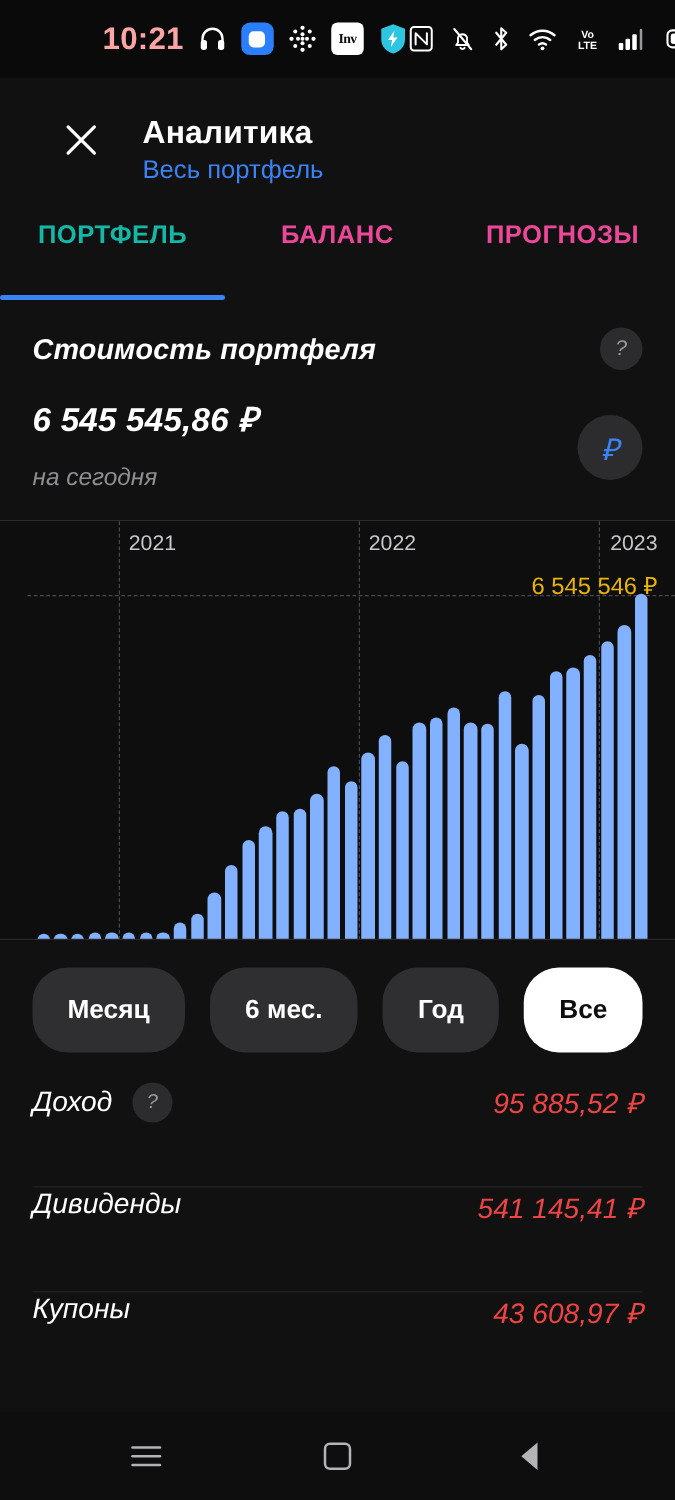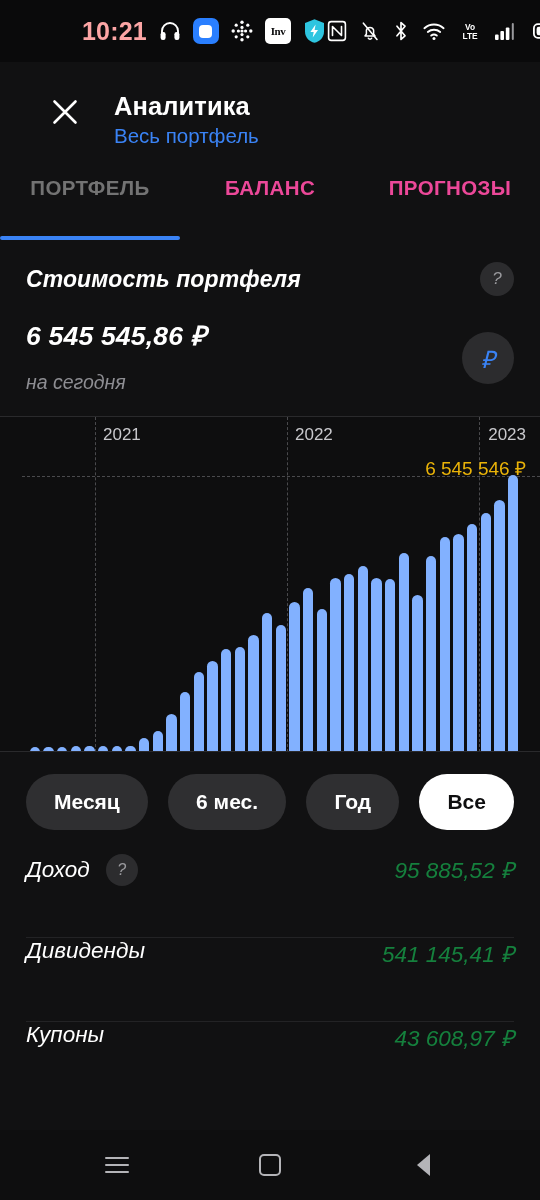--- a/index.html
+++ b/index.html
@@ -85,21 +85,21 @@
   .tab {
     flex:1 1 0;
     text-align:center;
     padding-top:14px;
     font-size:20.5px; font-weight:700;
     color:#ec4899;
     letter-spacing:.4px;
     cursor:pointer;
     position:relative;
   }
-  .tab.active { color:#737373; }
+  .tab.active { color:#14b8a6; }
   .tab-underline {
     position:absolute;
     left:0; bottom:0;
     width:180px; height:4px;
     background:#3a83f5;
     border-radius:2px;
   }
 
   
   .value-block {
@@ -185,21 +185,21 @@
 
   
   .chips {
     display:flex; align-items:center;
     padding:22px 26px 24px 26px;
     gap:0;
     justify-content:space-between;
     background:#111112;
   }
   .chip {
-    height:56px;
+    height:68px;
     border-radius:28px;
     background:#2f2f31;
     color:#ffffff;
     font-size:21px; font-weight:700;
     display:flex; align-items:center; justify-content:center;
     padding:4px 28px;
     cursor:pointer;
     white-space:nowrap;
   }
   .chip.active { background:#ffffff; color:#0e0e0f; }
@@ -208,21 +208,21 @@
   .stats { background:#111112; padding:0 26px; }
   .stat-row {
     display:flex; align-items:flex-start; justify-content:space-between;
     height:84px;
     border-bottom:1px solid #232325;
     font-style:italic;
   }
   .stat-row:last-child { border-bottom:none; }
   .stat-left { display:flex; align-items:center; gap:16px; }
   .stat-label { color:#ffffff; font-size:22.5px; font-weight:400; }
-  .stat-value { color:#15803d; font-size:22.5px; font-weight:400; }
+  .stat-value { color:#ef4444; font-size:22.5px; font-weight:400; }
   .stat-help {
     width:32px;height:32px;border-radius:50%;
     background:#2c2c2e;color:#9a9a9e;
     display:flex;align-items:center;justify-content:center;
     font-size:16px;cursor:pointer;
   }
 
   
   .navbar {
     margin-top:auto;

